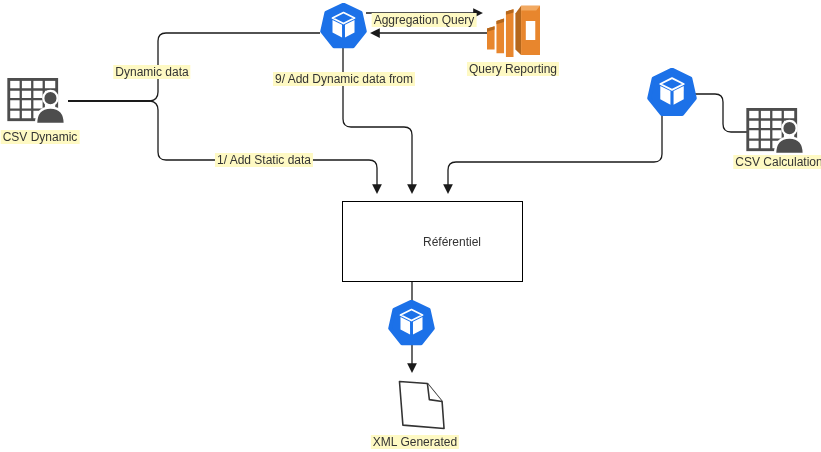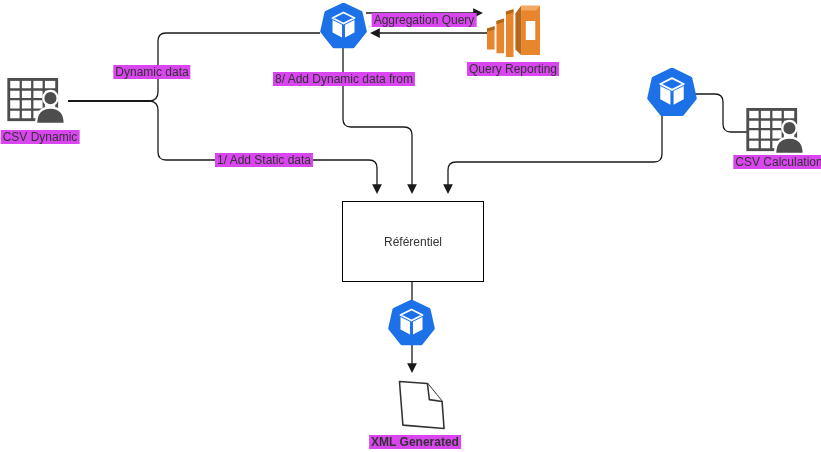--- a/index.html
+++ b/index.html
@@ -7,27 +7,27 @@
     position:relative;width:821px;height:452px;background:#ffffff;overflow:hidden;
     font-family:"Liberation Sans", sans-serif;color:var(--text,#333);
   }
   svg.wires{position:absolute;left:0;top:0;}
   .wire{fill:none;stroke:var(--line,#1a1a1a);stroke-width:1.3px;}
   .wire.thick{stroke-width:2px;}
   .node{position:absolute;}
   .label{
     position:absolute;transform:translate(-50%,-50%);
     font-size:12px;line-height:14px;white-space:nowrap;
-    background:#d946ef;padding:0 2px;text-align:center;
+    background:#fef9c3;padding:0 2px;text-align:center;
   }
   .ref-box{
     position:absolute;left:342px;top:201px;width:140px;height:79px;
     background:#ffffff;border:1.5px solid #000;
     display:flex;flex-direction:column;align-items:center;justify-content:center;
-    font-size:12px;line-height:16px;text-align:center;
+    font-size:12px;line-height:16px;text-align:center;padding-left:39px;
   }
   
   .cube-hept{fill:var(--cube-blue,#1c71e8);stroke:var(--cube-blue,#1c71e8);stroke-width:5;stroke-linejoin:round;}
   .cube-topface{fill:none;stroke:#fff;stroke-width:2.4;stroke-linejoin:round;}
   .cube-face{fill:#fff;}
   
   .awsA{fill:var(--aws-orange,#e8862d);}
   .awsB{fill:var(--aws-orange-dark,#b5671c);}
   .awsC{fill:var(--aws-orange-light,#f2a961);}
   
@@ -145,19 +145,19 @@
   <div class="node" style="left:398px;top:380px;width:49px;height:51px;">
     <svg width="49" height="51" viewBox="0 0 50 52">
       <path class="doc" d="M1.5,1.5 L30,3.5 L45,22 L47,49.5 L5,46 Z"></path>
       <path class="doc" d="M30,3.5 L32,20 L45,22"></path>
     </svg>
   </div>
 
   <div class="label" style="left:424px;top:20px;">Aggregation Query</div>
   <div class="label" style="left:513px;top:69px;">Query Reporting</div>
   <div class="label" style="left:152px;top:72px;">Dynamic data</div>
-  <div class="label" style="left:344px;top:79px;">8/ Add Dynamic data from</div>
+  <div class="label" style="left:344px;top:79px;">9/ Add Dynamic data from</div>
   <div class="label" style="left:40px;top:137px;">CSV Dynamic</div>
   <div class="label" style="left:264px;top:160px;">1/ Add Static data</div>
   <div class="label" style="left:779px;top:162px;">CSV Calculation</div>
-  <div class="label" style="left:415px;top:442px;font-weight:bold;">XML Generated</div>
+  <div class="label" style="left:415px;top:442px;">XML Generated</div>
 
 </div>
 
 </body></html>

